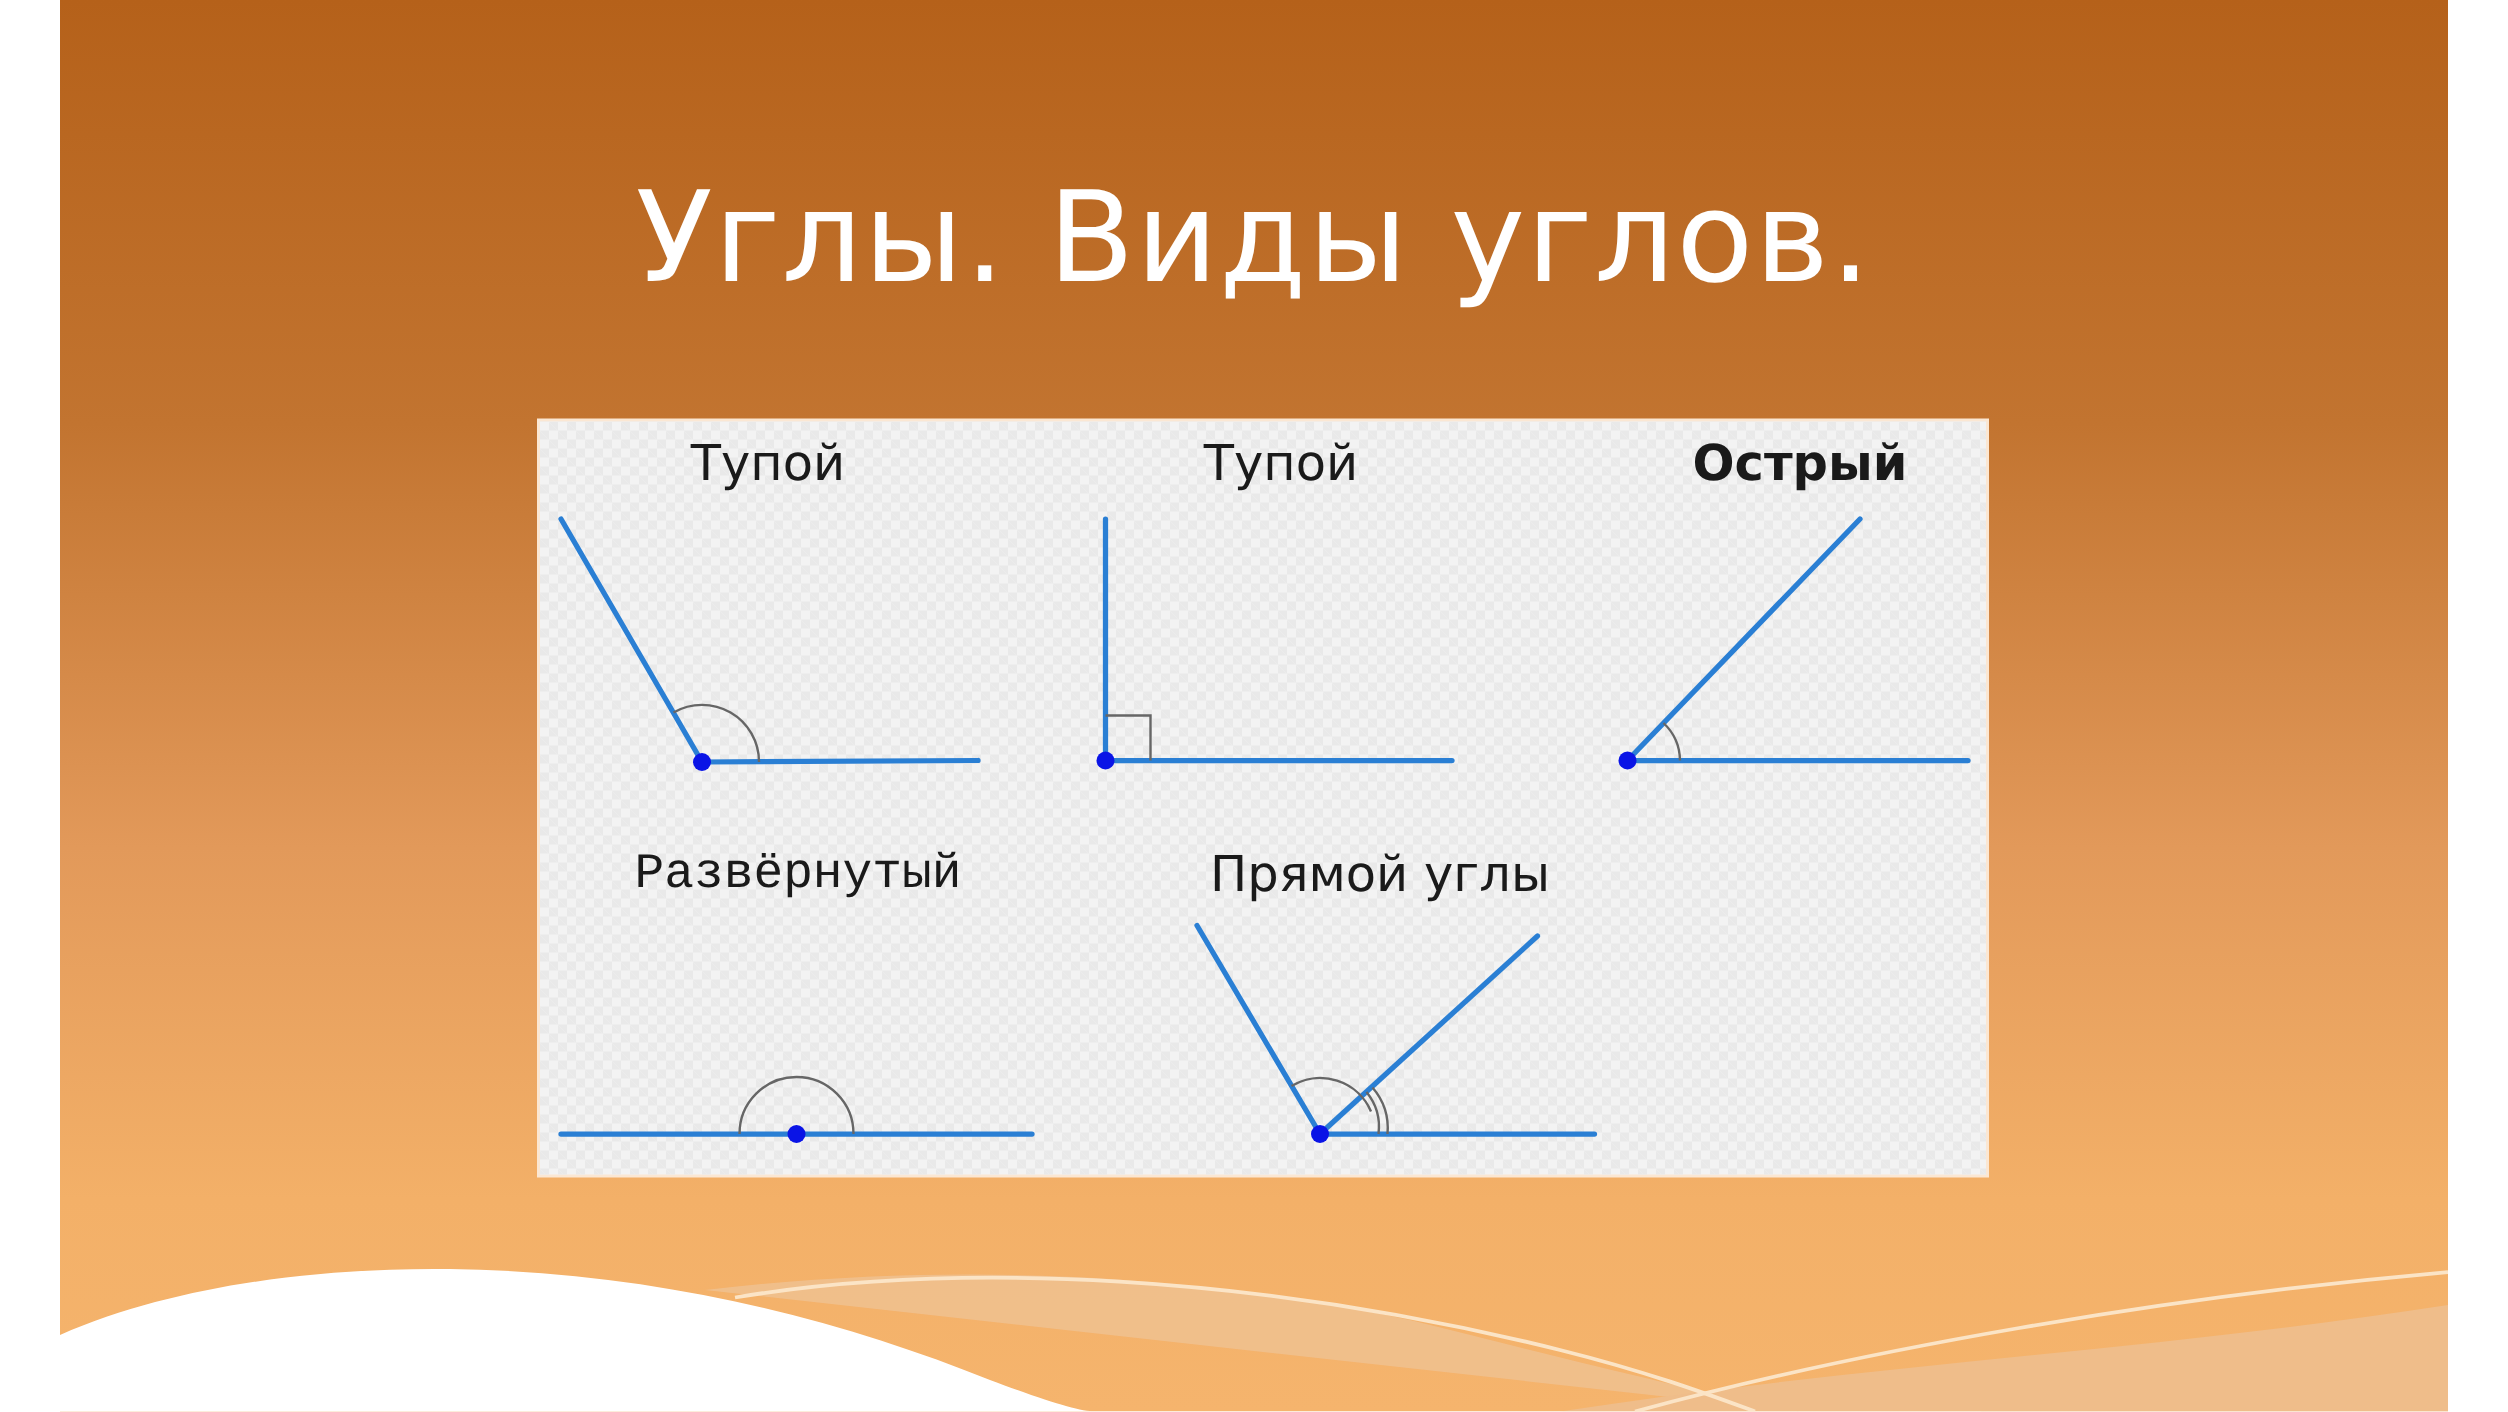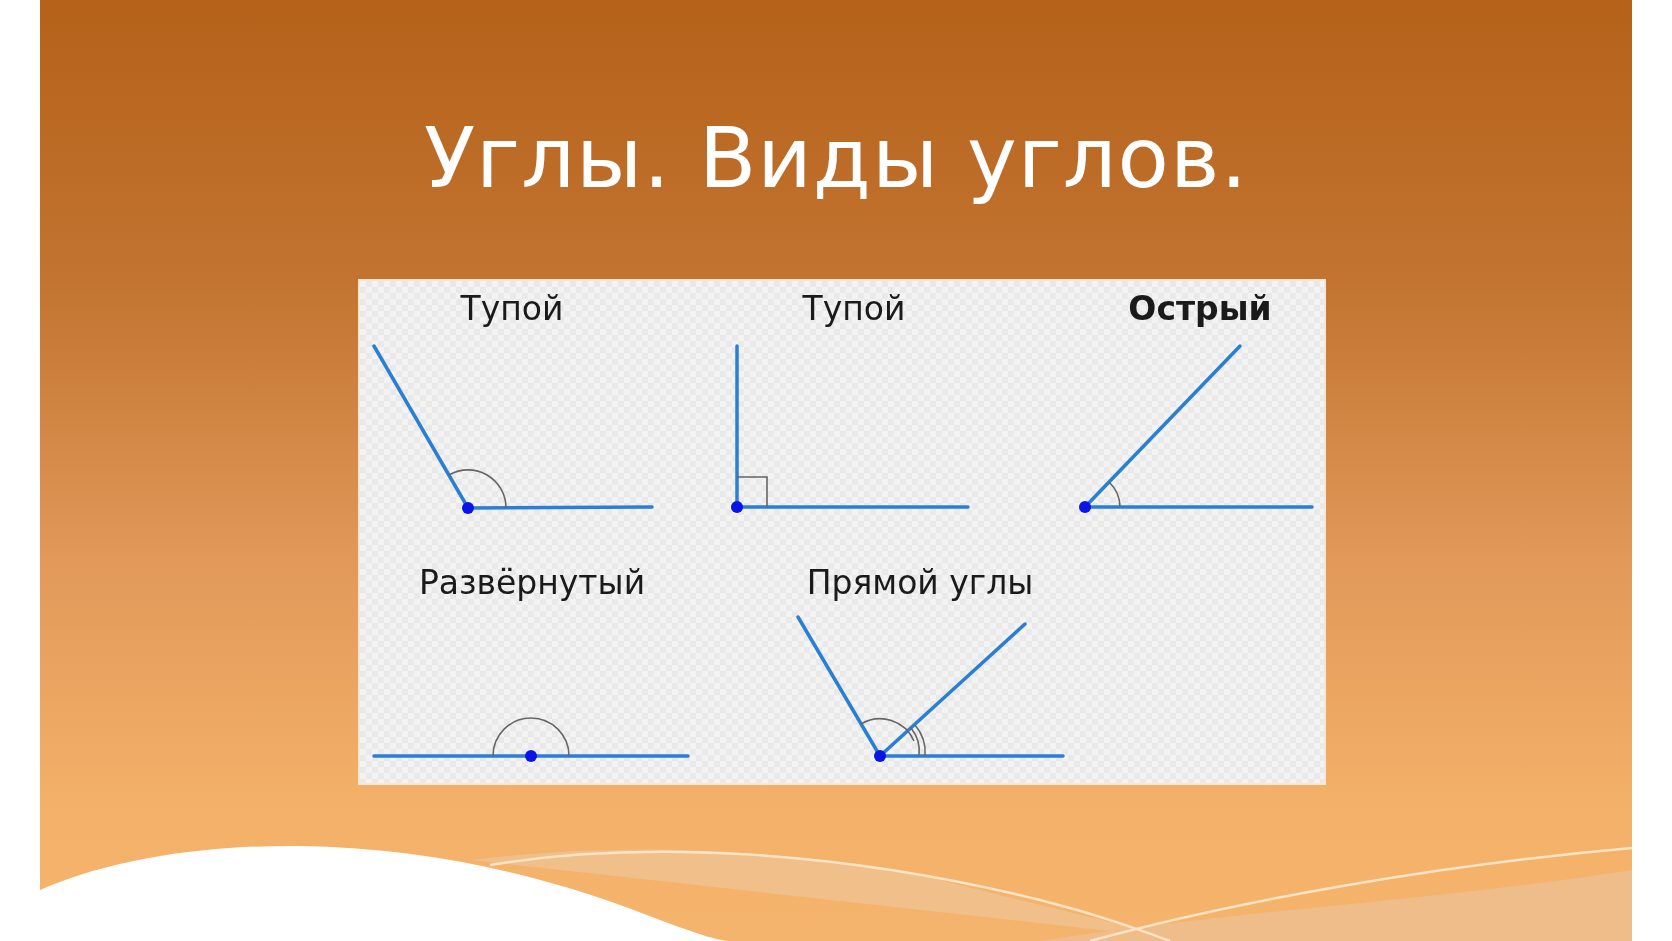--- a/index.html
+++ b/index.html
@@ -103,16 +103,16 @@
         <circle cx="377" cy="226" r="6"></circle>
         <circle cx="725" cy="226" r="6"></circle>
         <circle cx="171" cy="475" r="6"></circle>
         <circle cx="520" cy="475" r="6"></circle>
       </g>
     </svg>
 
     <div class="angle-label" style="left:152px; top:8px;">Тупой</div>
     <div class="angle-label" style="left:494px; top:8px;">Тупой</div>
     <div class="angle-label" style="left:840px; top:8px;font-weight:bold;">Острый</div>
-    <div class="angle-label" style="left:172px; top:282px;">Развёрнутый</div>
+    <div class="angle-label" style="left:172px; top:282px;font-family:Liberation Mono, monospace;">Развёрнутый</div>
     <div class="angle-label" style="left:560px; top:282px;">Прямой углы</div>
   </div>
 </div>
 
 </body></html>

